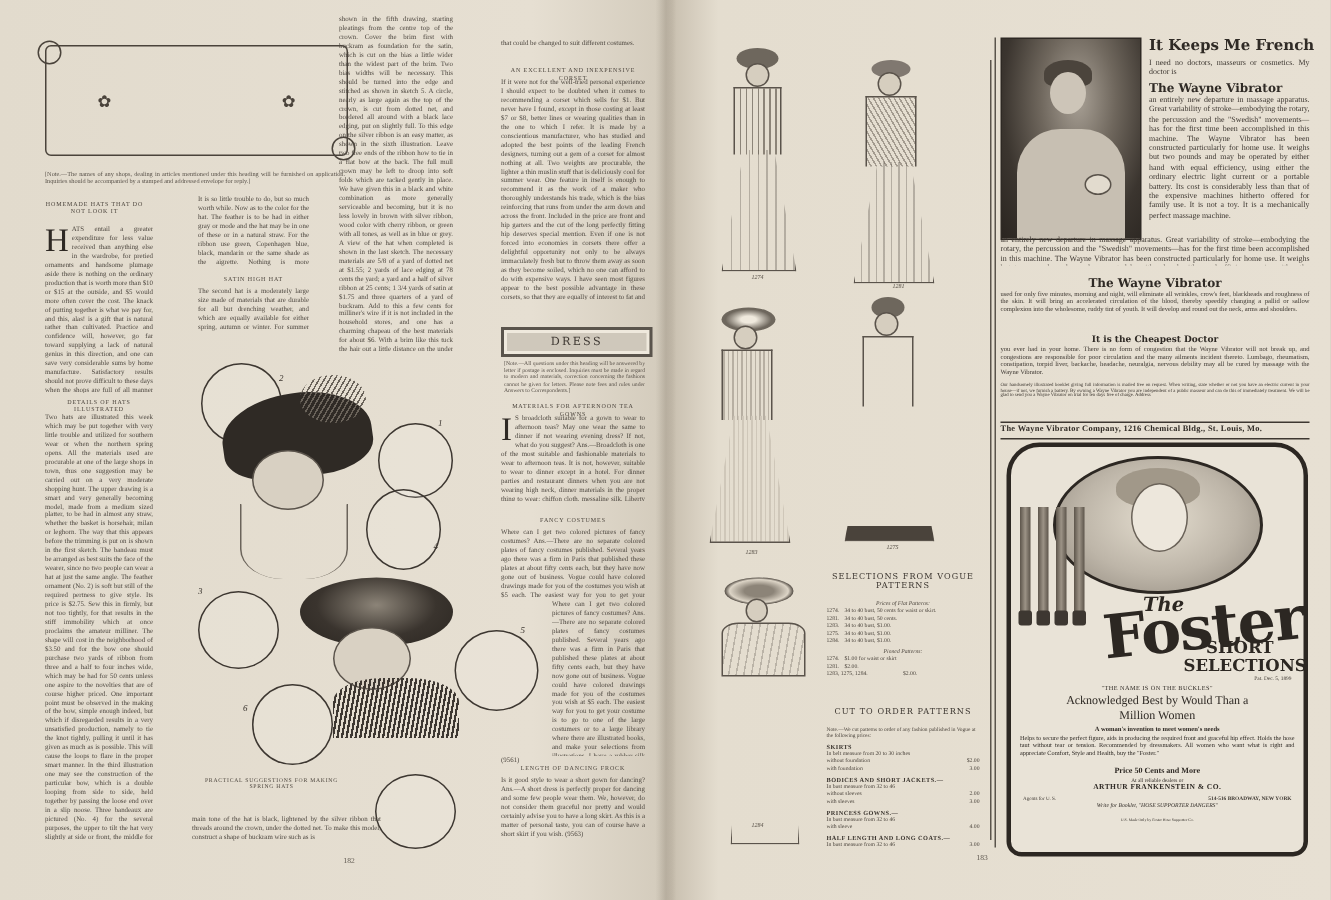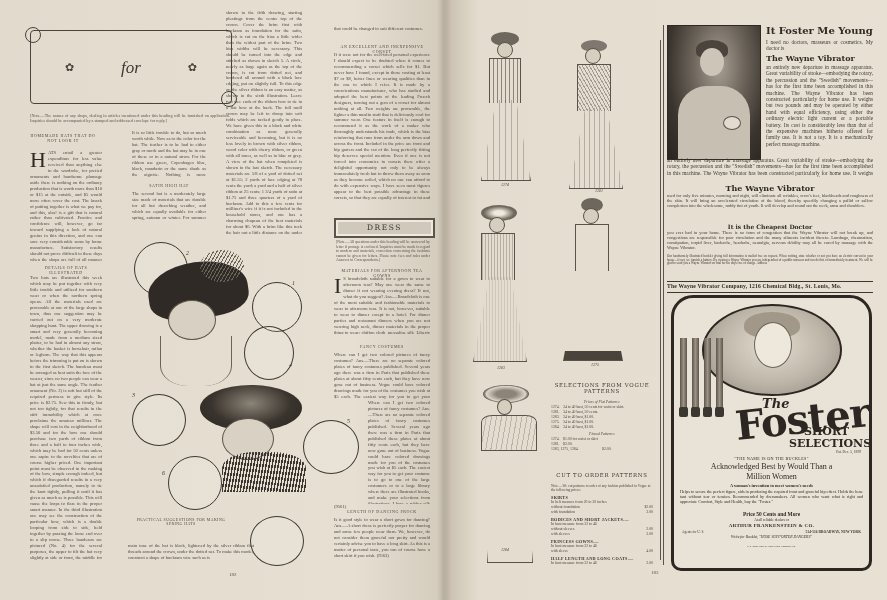--- a/index.html
+++ b/index.html
@@ -73,21 +73,20 @@
 </style>
 </head>
 <body>
 
 <div class="spread">
   <div class="gutter"></div>
 
   <div class="page left">
     <div class="masthead">
       <span class="flower" style="left:34px">✿</span>
-      <div class="mh2">for</div>
       <span class="flower" style="right:34px">✿</span>
     </div>
 
     <div class="note" style="left:30px;top:113px;width:200px;">[Note.—The names of any shops, dealing in articles mentioned under this heading will be furnished on application. Inquiries should be accompanied by a stamped and addressed envelope for reply.]</div>
 
     <div class="subhead" style="left:30px;top:133px;width:66px;">HOMEMADE HATS THAT DO NOT LOOK IT</div>
     <div class="col" style="left:30px;top:150px;width:72px;height:112px;">
       <span class="dropcap">H</span><span>ATS entail a greater expenditure for less value received than anything else in the wardrobe, for pretied ornaments and handsome plumage aside there is nothing on the ordinary production that is worth more than $10 or $15 at the outside, and $5 would more often cover the cost. The knack of putting together is what we pay for, and this, alas! is a gift that is natural rather than cultivated. Practice and confidence will, however, go far toward supplying a lack of natural genius in this direction, and one can save very considerable sums by home manufacture. Satisfactory results should not prove difficult to these days when the shops are full of all manner of delightful made trimmings which need only be attached to a shape to accomplish quite stunning effects. There is a wealth of color in these collections, so that any fancy may please itself, and the oddest shade of green or soap finds its mate.</span>
     </div>
     <div class="subhead" style="left:30px;top:265px;width:72px;">DETAILS OF HATS ILLUSTRATED</div>
@@ -274,21 +273,21 @@
     <div class="folio" style="left:208px;top:570px;">183</div>
   </div>
 
   <div class="vline" style="left:663px;top:25px;height:540px;"></div>
   <div class="photo">
     <div class="body"></div>
       <div class="hair"></div>
       <div class="face"></div>
       <div class="device"></div>
   </div>
-  <div class="ad-h1" style="left:766px;top:25px;font-size:10px;">It Foster Me Young</div>
+  <div class="ad-h1" style="left:766px;top:25px;font-size:10px;">It Keeps Me French</div>
   <div class="ad-body" style="left:766px;top:39px;width:107px;">I need no doctors, masseurs or cosmetics. My doctor is</div>
   <div class="ad-h1" style="left:766px;top:53px;font-size:8px;">The Wayne Vibrator</div>
   <div class="ad-body" style="left:766px;top:64px;width:107px;height:92px;overflow:hidden;">an entirely new departure in massage apparatus. Great variability of stroke—embodying the rotary, the percussion and the "Swedish" movements—has for the first time been accomplished in this machine. The Wayne Vibrator has been constructed particularly for home use. It weighs but two pounds and may be operated by either hand with equal efficiency, using either the ordinary electric light current or a portable battery. Its cost is considerably less than that of the expensive machines hitherto offered for family use. It is not a toy. It is a mechanically perfect massage machine.</div>
   <div class="ad-body" style="left:667px;top:157px;width:206px;height:20px;overflow:hidden;"><span>an entirely new departure in massage apparatus. Great variability of stroke—embodying the rotary, the percussion and the "Swedish" movements—has for the first time been accomplished in this machine. The Wayne Vibrator has been constructed particularly for home use. It weighs but two pounds and may be operated by either hand with equal efficiency, using either the ordinary electric light current or a portable battery. Its cost is considerably less than that of the expensive machines hitherto offered for family use. It is not a toy. It is a mechanically perfect massage machine.</span></div>
   <div class="ad-h1" style="left:667px;top:183px;width:206px;text-align:center;font-size:8px;">The Wayne Vibrator</div>
   <div class="ad-small" style="left:667px;top:194px;width:206px;font-size:4.4px;line-height:4.9px;">used for only five minutes, morning and night, will eliminate all wrinkles, crow's feet, blackheads and roughness of the skin. It will bring an accelerated circulation of the blood, thereby speedily changing a pallid or sallow complexion into the wholesome, ruddy tint of youth. It will develop and round out the neck, arms and shoulders.</div>
   <div class="ad-h1" style="left:667px;top:223px;width:206px;text-align:center;font-size:6px;">It is the Cheapest Doctor</div>
   <div class="ad-small" style="left:667px;top:231px;width:206px;font-size:4.4px;line-height:4.9px;">you ever had in your home. There is no form of congestion that the Wayne Vibrator will not break up, and congestions are responsible for poor circulation and the many ailments incident thereto. Lumbago, rheumatism, constipation, torpid liver, backache, headache, neuralgia, nervous debility may all be cured by massage with the Wayne Vibrator.</div>
   <div class="ad-small" style="left:667px;top:255px;width:206px;font-size:3.2px;line-height:3.7px;">Our handsomely illustrated booklet giving full information is mailed free on request. When writing, state whether or not you have an electric current in your house—if not, we furnish a battery. By owning a Wayne Vibrator you are independent of a public masseur and can do this of immediately treatment. We will be glad to send you a Wayne Vibrator on trial for ten days free of charge. Address</div>
   <div class="ad-rule" style="left:667px;top:281px;width:206px;"></div>

